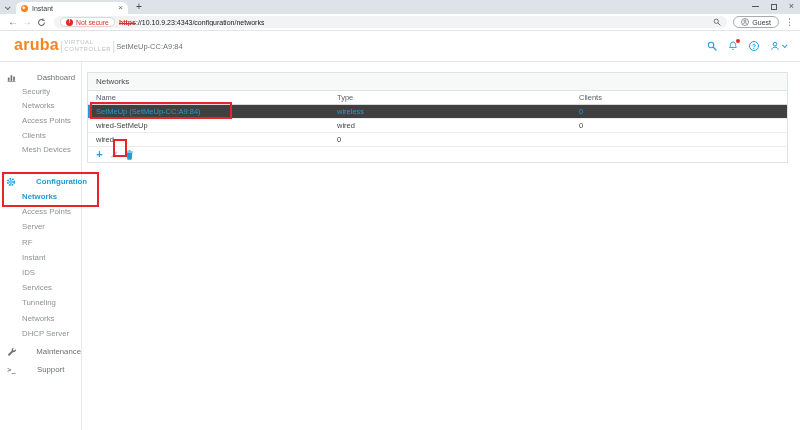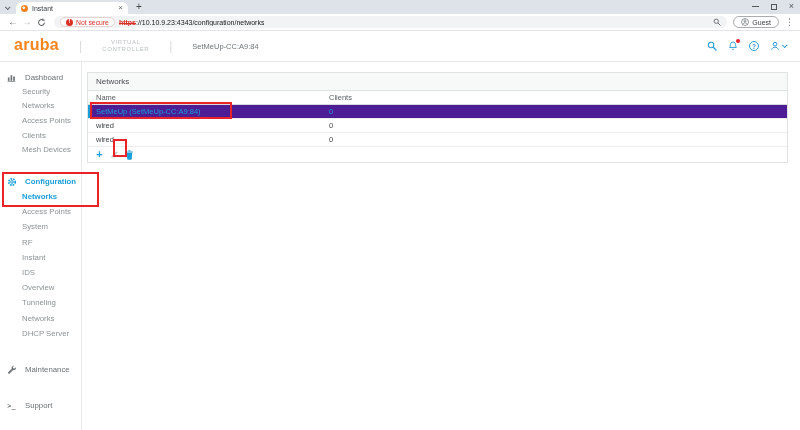--- a/index.html
+++ b/index.html
@@ -46,54 +46,54 @@
   .url { font-size:7px; color:#202124; white-space:nowrap; overflow:hidden; }
   .url .scheme { color:#d93025; text-decoration:line-through; font-weight:bold; }
   .omni-zoom { margin-left:auto; color:#5f6368; display:flex; align-items:center; }
   .guest-chip { display:flex; align-items:center; gap:3px; border:1px solid #a9acae; border-radius:8px; height:12px; padding:0 7px; color:#3c4043; }
   .guest-txt { font-size:7px; }
   .menu-dots { font-size:9px; color:#5f6368; margin-left:6px; letter-spacing:0; }
 
   
   .appheader {
     height:31px; background:#fff; border-bottom:1px solid #e5e7e8;
-    display:flex; align-items:center; padding:0 14px; gap:20px;text-align:center;
+    display:flex; align-items:center; padding:0 14px; gap:1px;
   }
   .brand { font-size:16px; font-weight:bold; color:#f6851f; letter-spacing:.3px; line-height:1; padding-bottom:2px;}
   .hsep { color:#d9dbdc; font-size:12px; font-weight:300; }
   .product { font-size:6px; color:#bcc0c2; letter-spacing:.6px; line-height:1.25; text-transform:uppercase; }
   .device { font-size:7.5px; color:#6f7477; }
   .hdr-icons { margin-left:auto; display:flex; align-items:center; gap:11px; color:#2b9cd8; }
   .hdr-ico { position:relative; display:flex; align-items:center; }
   .bell-dot { position:absolute; top:-2px; right:-2px; width:4px; height:4px; border-radius:50%; background:#e8262d; }
   .help-circle { width:10px; height:10px; border:1.1px solid #2b9cd8; border-radius:50%; font-size:6.5px; display:flex; align-items:center; justify-content:center; color:#2b9cd8; font-weight:bold; }
   .user-wrap { display:flex; align-items:center; gap:2px; }
   .chev-blue { width:4px; height:4px; border-right:1.3px solid #2b9cd8; border-bottom:1.3px solid #2b9cd8; transform:rotate(45deg) translateY(-1px); display:inline-block; }
 
   
   .page-body { display:flex; height:368px; background:#fff; }
   .sidebar { width:82px; flex:0 0 82px; border-right:1px solid #e7e9ea; padding-top:8px; }
-  .nav-item { height:14px; display:flex; align-items:center; gap:8px; padding-left:6px; font-size:7.8px; color:#6b7073; white-space:nowrap; }
+  .nav-item { height:14px; display:flex; align-items:center; gap:20px; padding-left:6px; font-size:7.8px; color:#6b7073; white-space:nowrap; }
   .nav-item .ico { width:11px; display:flex; justify-content:center; color:#707578; }
   .sub-item { height:14.6px; display:flex; align-items:center; padding-left:22px; font-size:7.8px; color:#8d9295; white-space:nowrap; }
   .cfg-group .sub-item { height:15.2px; }
   .gap-lg { margin-top:18px; }
-  .gap-md { margin-top:22px; }
+  .gap-md { margin-top:4px; }
   .blue { color:#1a9eda !important; }
   .bold { font-weight:bold; }
   .term-ico { font-family:"DejaVu Sans Mono", monospace; font-size:7px; font-weight:bold; color:#55585b; }
 
   .content { flex:1 1 auto; padding:10px 0 0 5px; }
   .panel { width:701px; border:1px solid #e0e3e4; background:#fff; }
   .panel-head { height:18px; background:#f7f8f8; border-bottom:1px solid #e0e3e4; display:flex; align-items:center; padding-left:8px; }
   .panel-title { font-size:8px; color:#4a4e50; }
-  .trow { display:grid; grid-template-columns:233px 234px 1fr; align-items:center; padding-left:8px; height:14px; font-size:7.5px; }
+  .trow { display:grid; grid-template-columns:233px 234px 1fr; align-items:center; padding-left:8px; height:14px; font-size:7.5px;gap:8px; }
   .thead { color:#5c6063; border-bottom:1px solid #d8dbdc; }
   .drow { color:#3f4345; border-bottom:1px solid #eceeee; }
-  .drow.selected { background:#4c1d95; box-shadow:inset 3px 0 0 #1a9eda; color:#1a9eda; }
+  .drow.selected { background:#404040; box-shadow:inset 3px 0 0 #1a9eda; color:#1a9eda; }
   .actions { height:15px; display:flex; align-items:center; gap:6px; padding-left:7px; }
   .act-add { color:#1a9eda; font-size:11px; font-weight:bold; line-height:1; width:9px; text-align:center; }
   .act-edit { color:#c7cacb; display:flex; align-items:center; width:9px; justify-content:center; }
   .act-del { color:#1a9eda; display:flex; align-items:center; width:9px; justify-content:center; }
 
   
   .annot { position:absolute; border:2px solid #ea2328; background:transparent; pointer-events:none; z-index:50; }
   .annot-sidebar { left:2px; top:172px; width:97px; height:35px; }
   .annot-rowname { left:90px; top:102px; width:142px; height:17px; }
   .annot-trash { left:113px; top:139px; width:14px; height:18px; }
@@ -216,25 +216,25 @@
           <span class="ico blue">
             <svg width="10" height="10" viewBox="0 0 16 16">
                 <circle cx="8" cy="8" r="5.1" fill="none" stroke="currentColor" stroke-width="2.9" stroke-dasharray="2.6 1.6"></circle>
                 <circle cx="8" cy="8" r="2.1" fill="none" stroke="currentColor" stroke-width="1.6"></circle>
               </svg>
           </span>
           <span>Configuration</span>
         </div>
         <div class="sub-item blue bold">Networks</div>
         <div class="sub-item">Access Points</div>
-        <div class="sub-item">System</div>
+        <div class="sub-item">Server</div>
         <div class="sub-item">RF</div>
         <div class="sub-item">Instant</div>
         <div class="sub-item">IDS</div>
-        <div class="sub-item">Overview</div>
+        <div class="sub-item">Services</div>
         <div class="sub-item">Tunneling</div>
         <div class="sub-item">Networks</div>
         <div class="sub-item">DHCP Server</div>
       </div>
 
       <div class="nav-item gap-md">
         <span class="ico">
           <svg width="9" height="9" viewBox="0 0 16 16">
               <path d="M13 1.4a4 4 0 0 0-4.6 5.3L2.5 12.6a1.7 1.7 0 1 0 2.4 2.4l5.9-5.9a4 4 0 0 0 4.9-5.2L13.2 6.4l-2.2-.6-.6-2.2z" fill="currentColor"></path>
             </svg>
@@ -247,27 +247,30 @@
       </div>
     </aside>
 
     <main class="content">
       <section class="panel">
         <div class="panel-head">
           <span class="panel-title">Networks</span>
         </div>
         <div class="trow thead">
           <span>Name</span>
+          <span>Type</span>
           <span>Clients</span>
         </div>
         <div class="trow drow selected">
           <span>SetMeUp (SetMeUp-CC:A9:84)</span>
+          <span>wireless</span>
           <span>0</span>
         </div>
         <div class="trow drow">
+          <span>wired-SetMeUp</span>
           <span>wired</span>
           <span>0</span>
         </div>
         <div class="trow drow">
           <span>wired</span>
           <span>0</span>
         </div>
         <div class="actions">
           <span class="act-add">+</span>
           <span class="act-edit">

